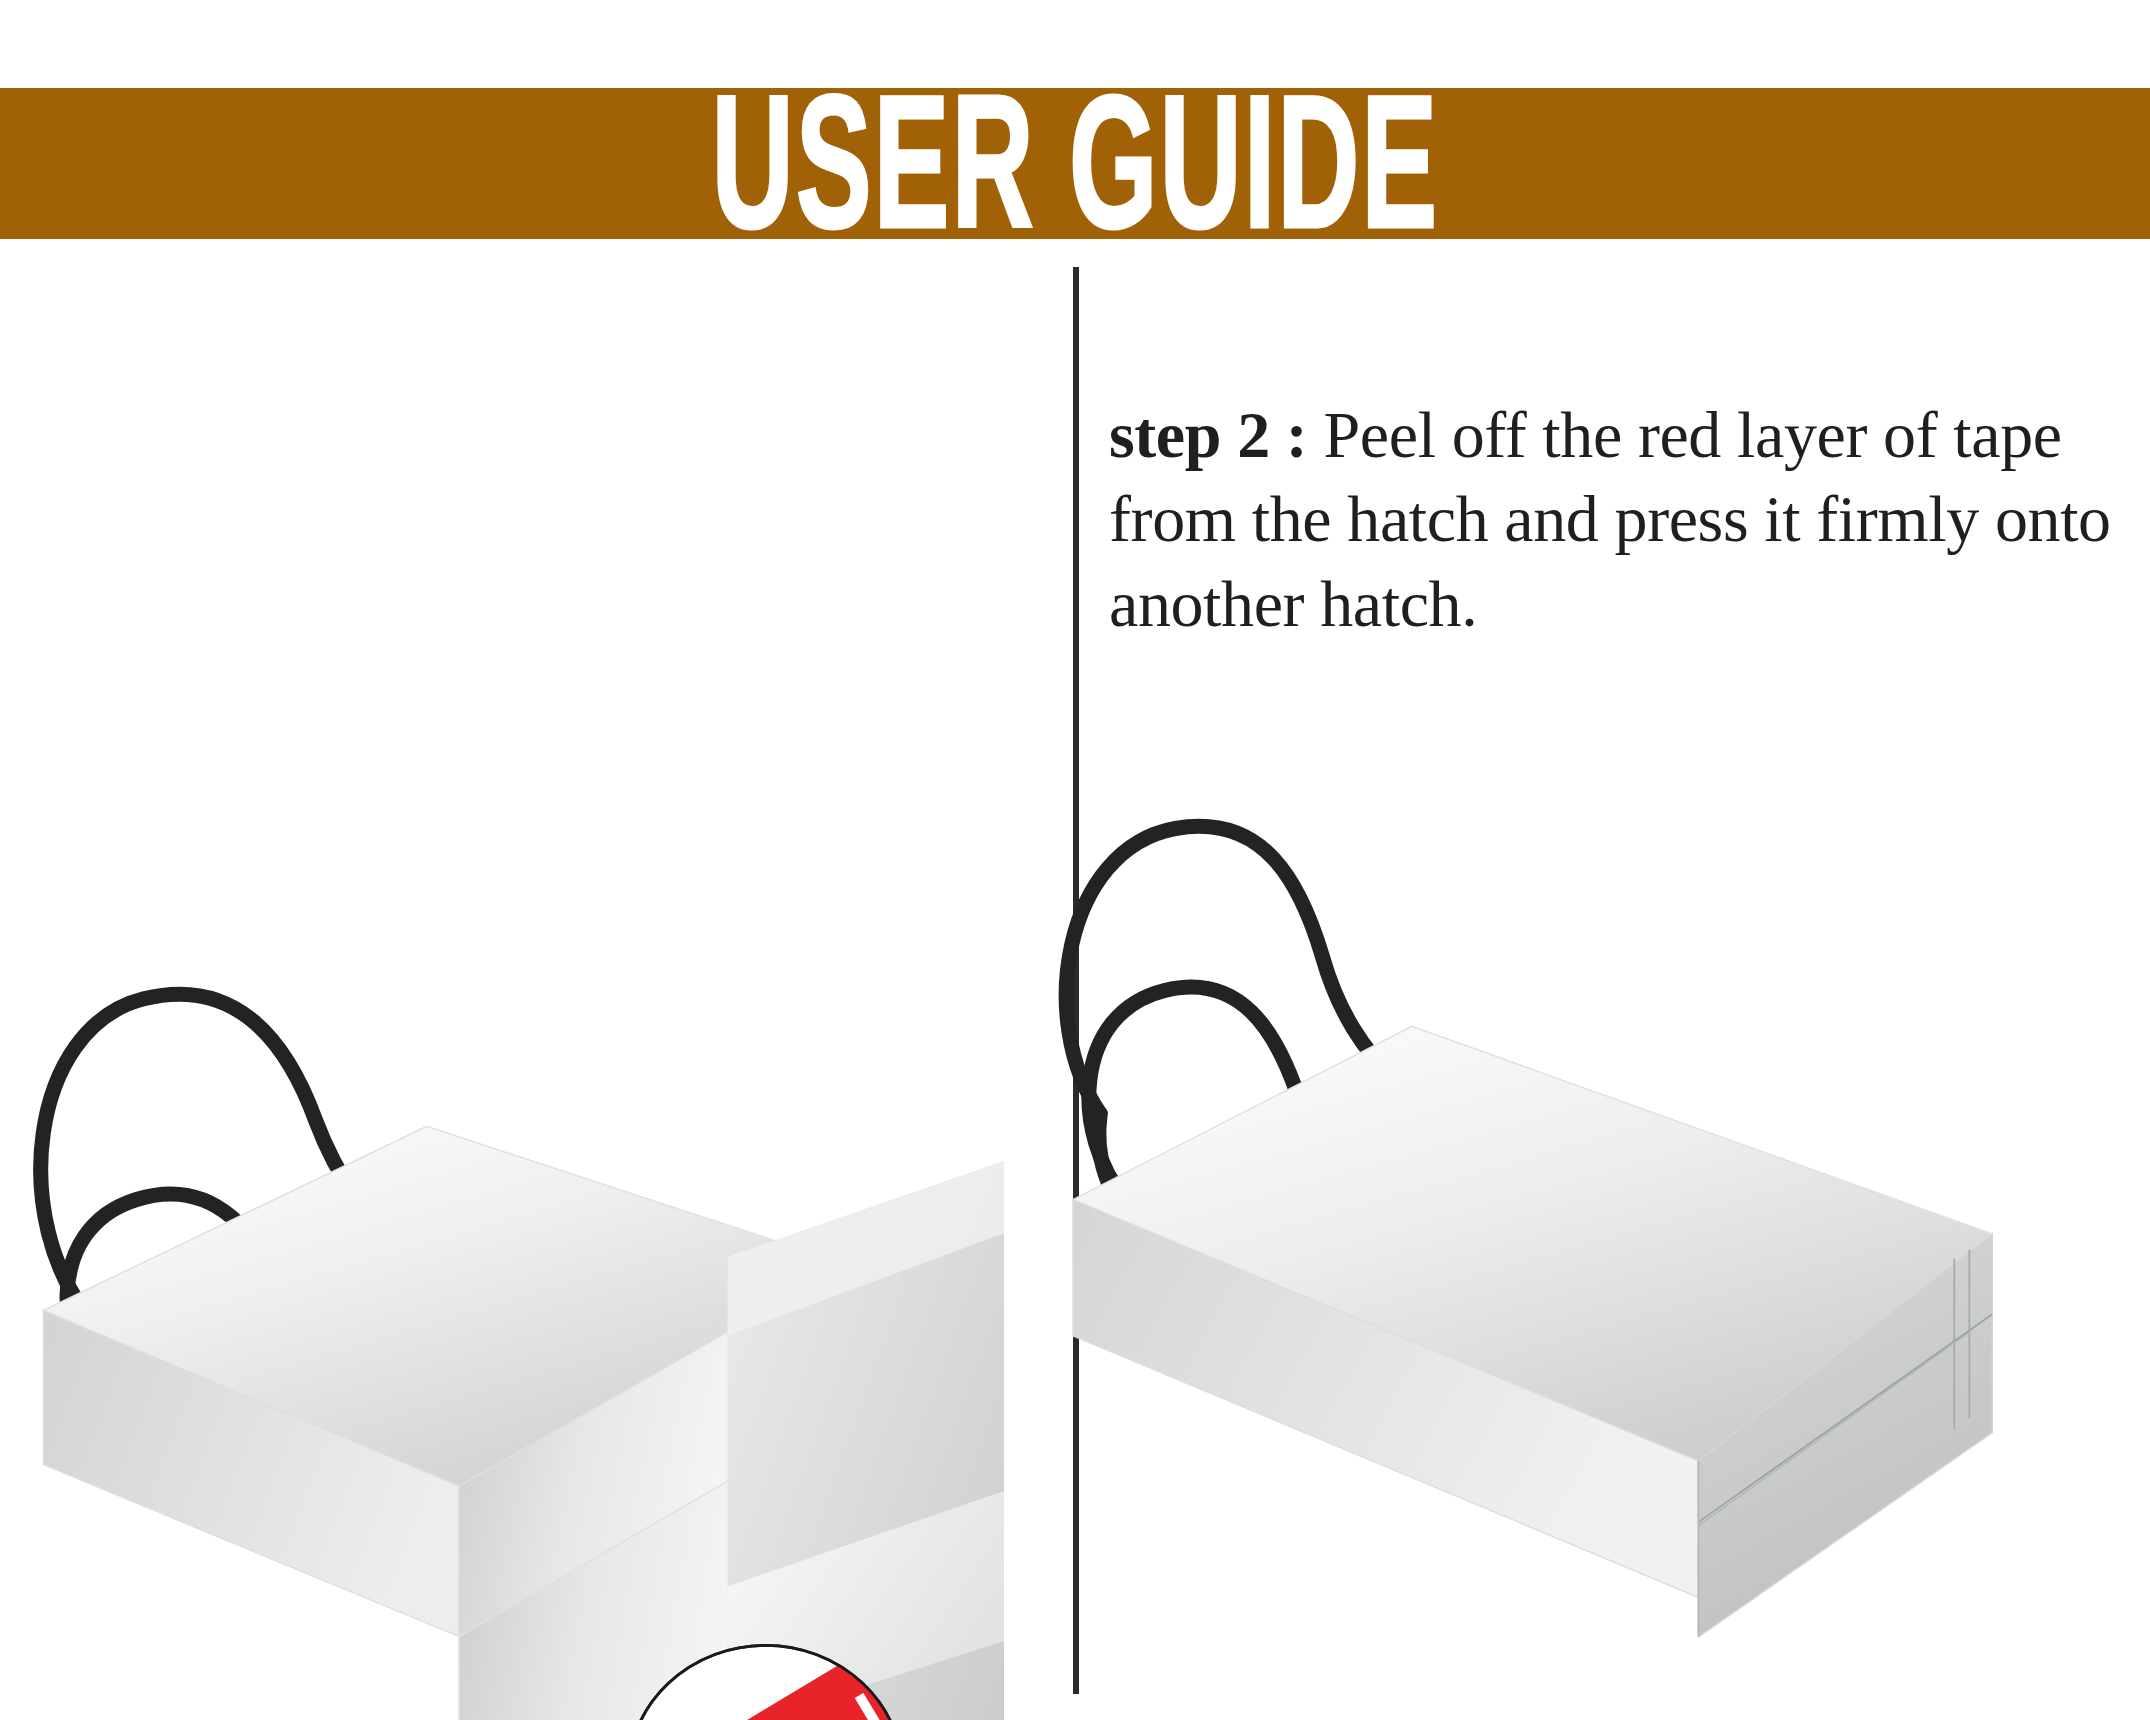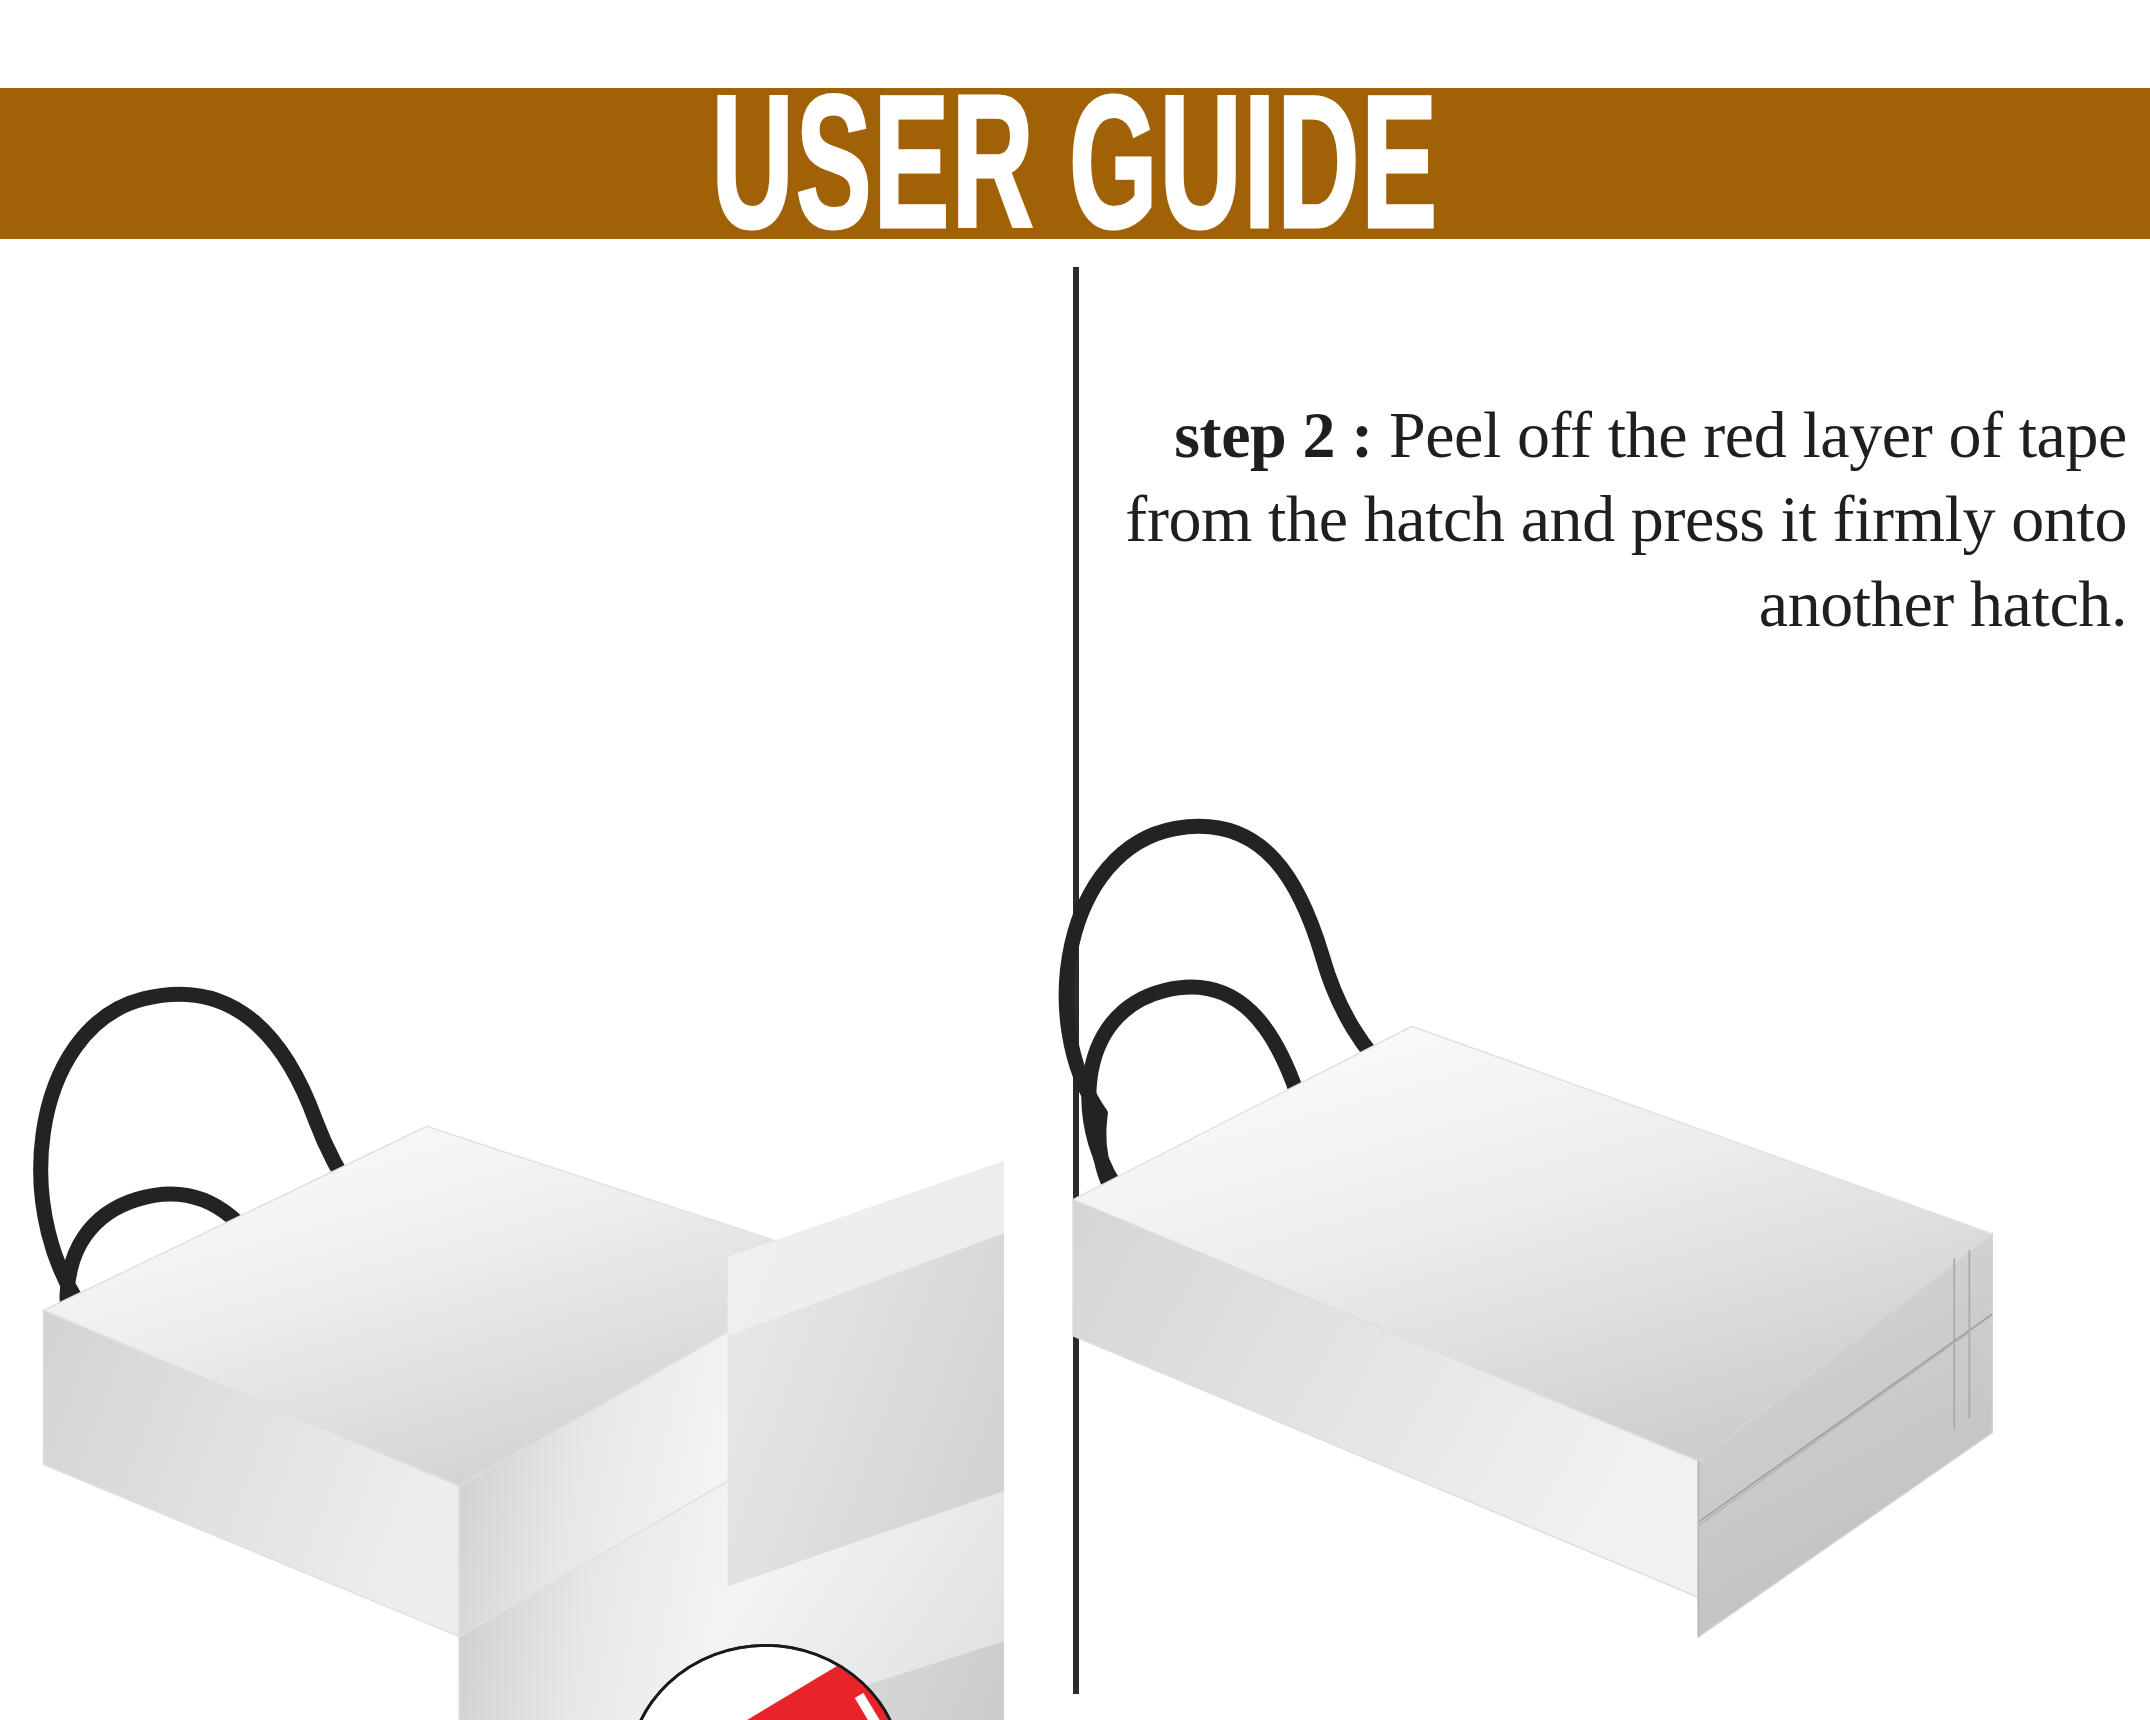--- a/index.html
+++ b/index.html
@@ -65,21 +65,21 @@
     color: #201f1f;
     font-family: "Liberation Serif", serif;
     font-size: 66px;
     line-height: 1.28;
     letter-spacing: -0.4px;
   }
   .step-text .lead {
     font-weight: 700;
   }
   .step1-text { left: 42px;  top: 154px; width: 932px; }
-  .step2-text { left: 30px;  top: 154px; width: 1018px; text-align: right; }
+  .step2-text { left: 30px;  top: 154px; width: 1018px; }
 
   
   .illus {
     position: absolute;
   }
   .illus svg { display: block; }
 
   .illus-1 { left: 0px;   top: 681px; }
   .illus-2 { left: 1104px; top: 774px; }
 </style>

